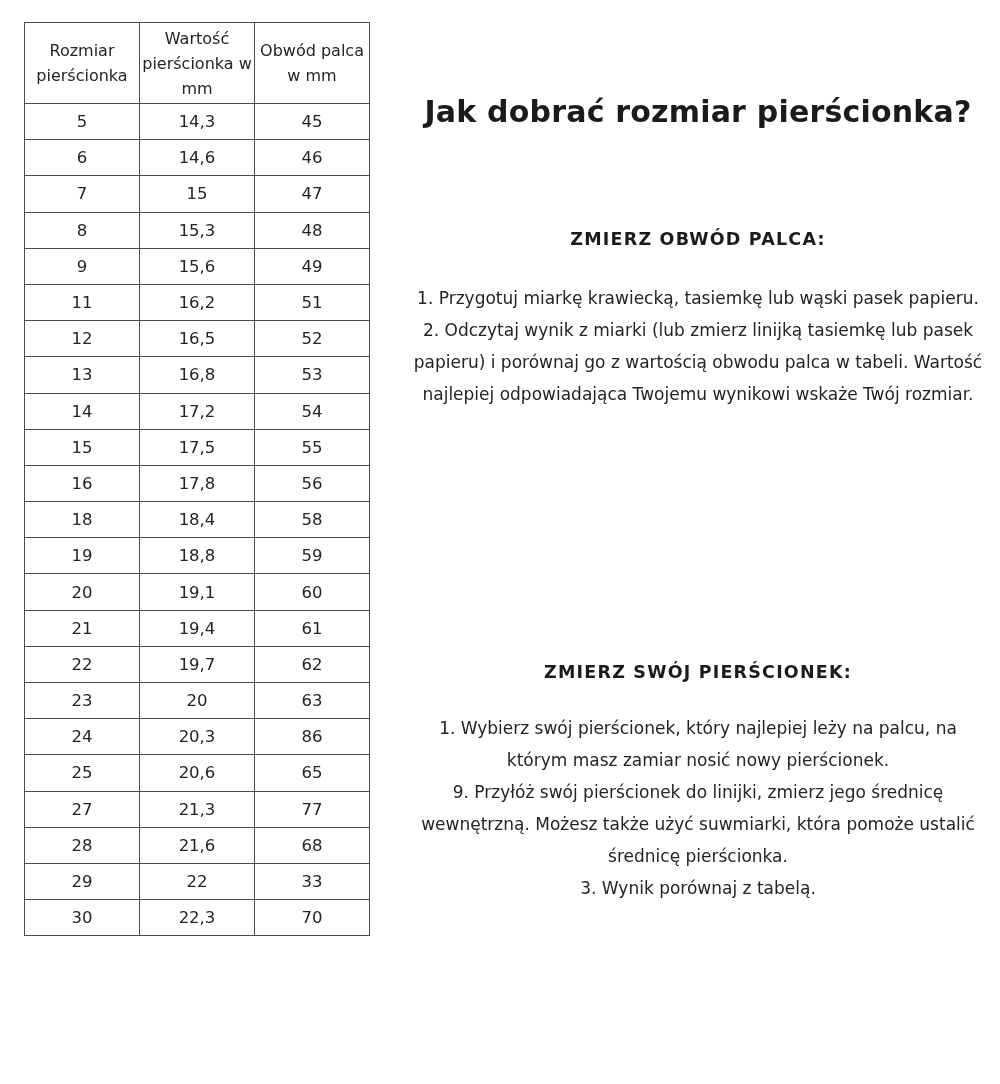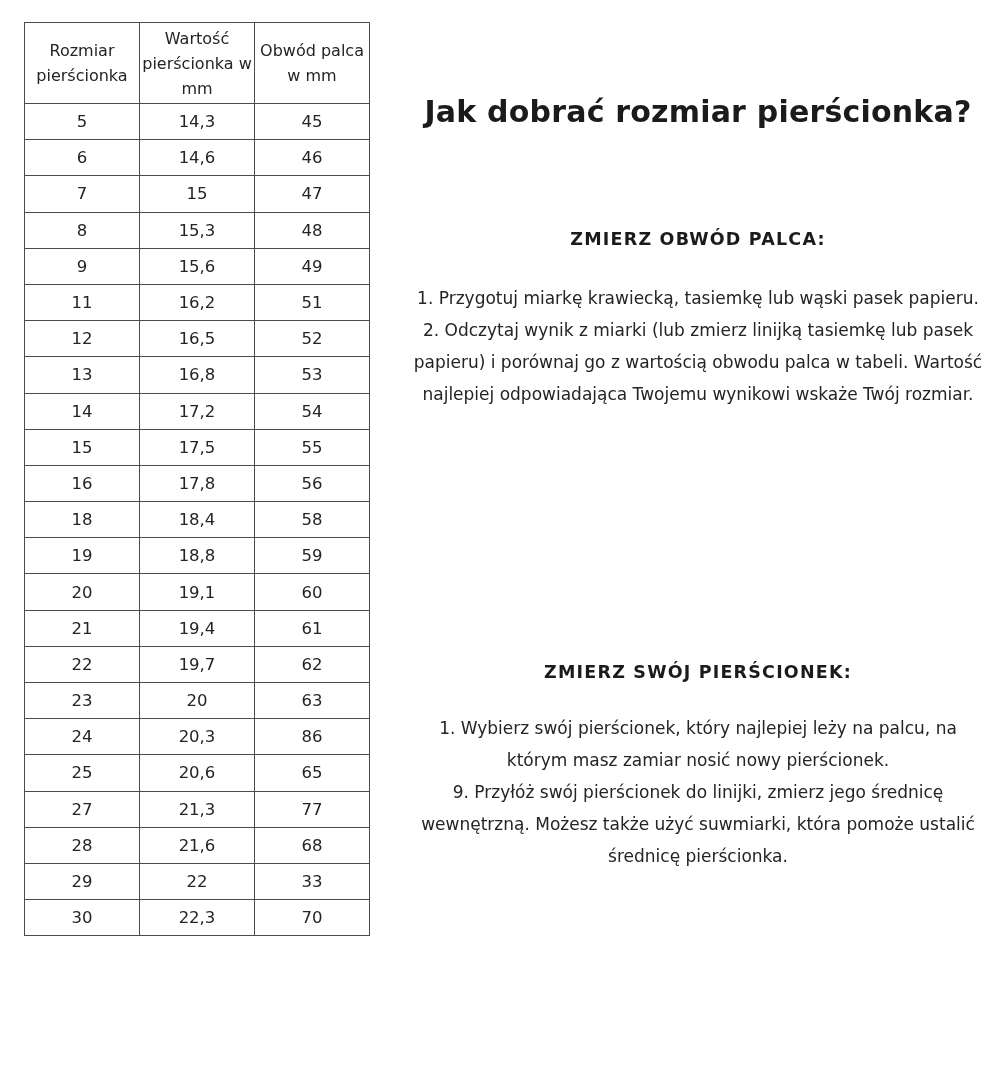--- a/index.html
+++ b/index.html
@@ -225,16 +225,17 @@
     <h2 class="section-heading heading-1">ZMIERZ OBWÓD PALCA:</h2>
     <div class="steps steps-1">
       <p>1. Przygotuj miarkę krawiecką, tasiemkę lub wąski pasek papieru.</p>
       <p>2. Odczytaj wynik z miarki (lub zmierz linijką tasiemkę lub pasek papieru) i porównaj go z wartością obwodu palca w tabeli. Wartość najlepiej odpowiadająca Twojemu wynikowi wskaże Twój rozmiar.</p>
     </div>
 
     <h2 class="section-heading heading-2">ZMIERZ SWÓJ PIERŚCIONEK:</h2>
     <div class="steps steps-2">
       <p>1. Wybierz swój pierścionek, który najlepiej leży na palcu, na którym masz zamiar nosić nowy pierścionek.</p>
       <p>9. Przyłóż swój pierścionek do linijki, zmierz jego średnicę wewnętrzną. Możesz także użyć suwmiarki, która pomoże ustalić średnicę pierścionka.</p>
+      <p>3. Wynik porównaj z tabelą.</p>
     </div>
   </div>
 
 </div>
 
 </body></html>

